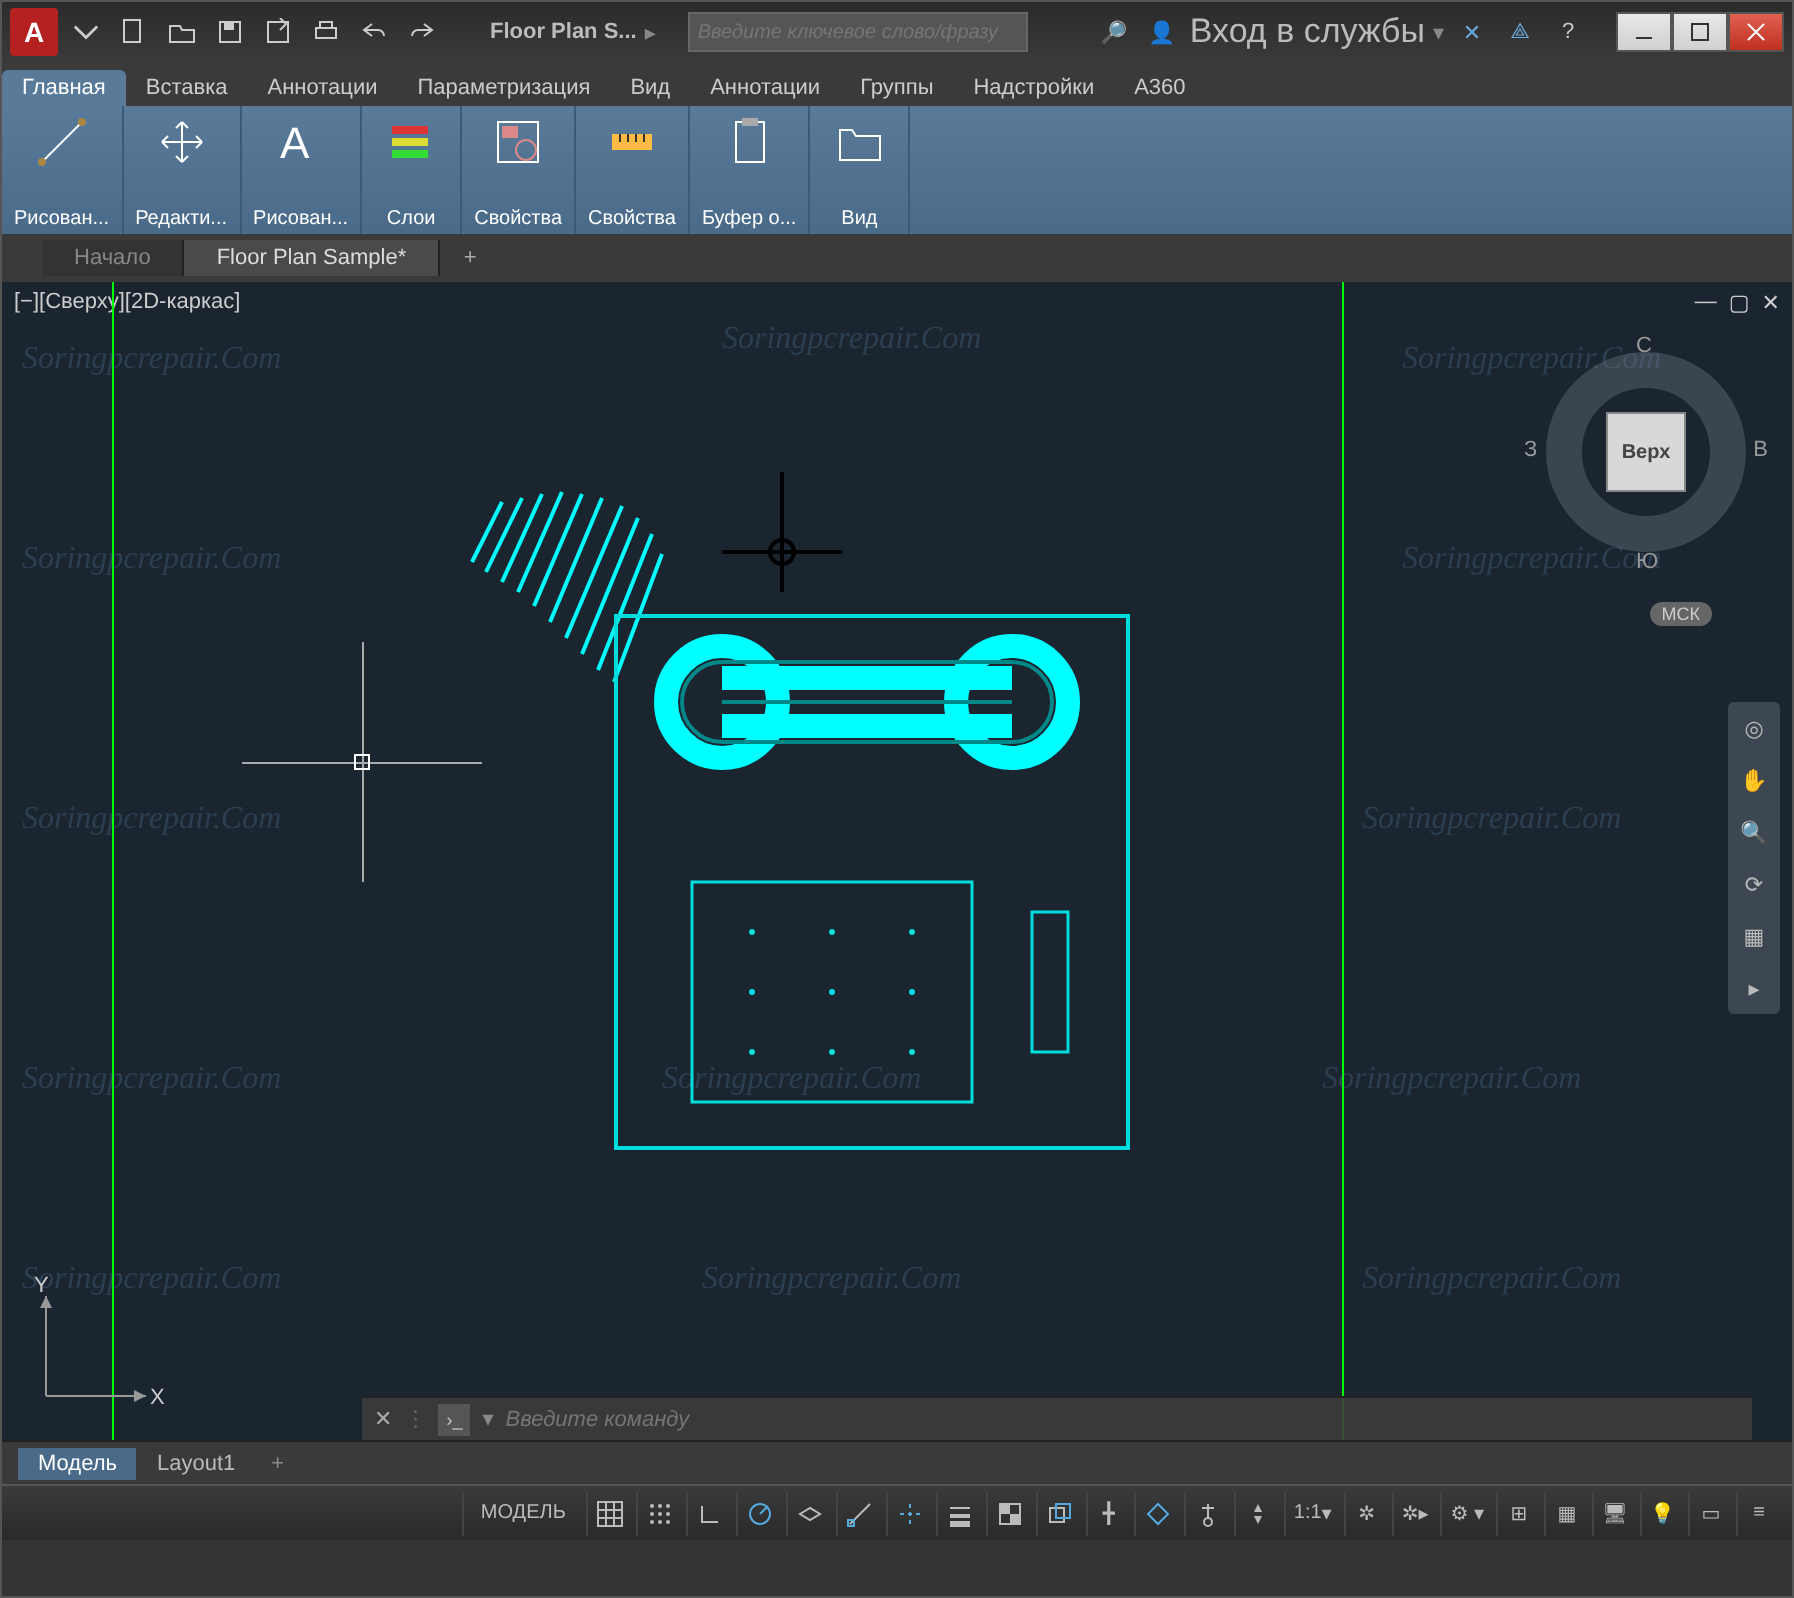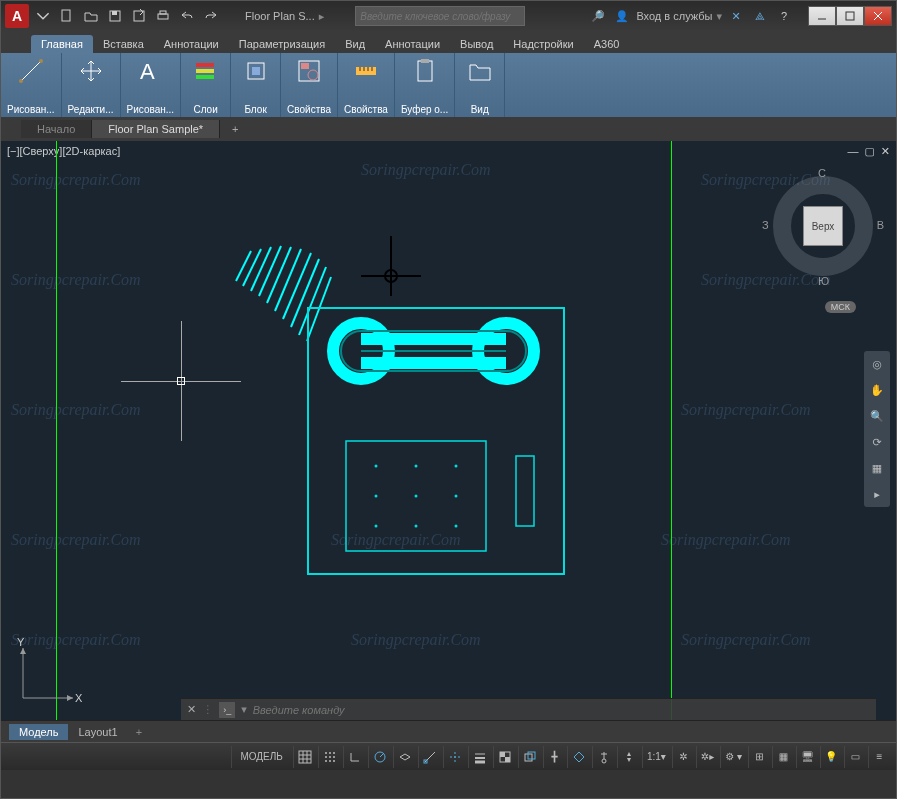--- a/index.html
+++ b/index.html
@@ -2,28 +2,28 @@
 <html><head>
 <meta charset="utf-8">
 <style>
 * { margin:0; padding:0; box-sizing:border-box; font-family:"Segoe UI",Tahoma,sans-serif; }
 body { width:897px; height:799px; background:#333; overflow:hidden; font-size:11px; color:#ccc; position:relative; }
 .window-frame { width:897px; height:799px; border:1px solid #555; position:relative; background:#333; }
 .titlebar { height:30px; background:linear-gradient(#2b2b2b,#3a3a3a); display:flex; align-items:center; padding:0 4px; gap:4px; }
 .app-logo { width:24px; height:24px; background:#b52020; display:flex; align-items:center; justify-content:center; color:#fff; font-weight:bold; font-size:14px; border-radius:2px; }
 .qat-btn { width:20px; height:20px; display:flex; align-items:center; justify-content:center; color:#ccc; cursor:pointer; }
 .qat-btn svg { width:14px; height:14px; fill:#ccc; }
-.title-text { margin-left:20px; font-size:11px; color:#bbb; }
-.search-box { margin-left:27px; width:170px; height:20px; background:#555; border:1px solid #666; color:#888; padding:0 4px; font-size:10px; font-style:italic; }
+.title-text { margin-left:20px; font-size:11px; color:#bbb;font-weight:bold; }
+.search-box { margin-left:12px; width:170px; height:20px; background:#555; border:1px solid #666; color:#888; padding:0 4px; font-size:10px; font-style:italic; }
 .title-right { margin-left:auto; display:flex; align-items:center; gap:4px; }
 .win-btns { display:flex; margin-left:10px; }
 .win-btn { width:28px; height:20px; border:1px solid #555; display:flex; align-items:center; justify-content:center; background:linear-gradient(#e8e8e8,#d0d0d0); }
 .win-close { background:linear-gradient(#e06050,#c03020); }
 .win-btn svg { width:10px; height:10px; }
-.ribbon-tabs { height:22px; background:#3a3a3a; display:flex; align-items:end; padding-left:30px; }
+.ribbon-tabs { height:22px; background:#3a3a3a; display:flex; align-items:end; }
 .rtab { padding:3px 10px; font-size:11px; color:#ccc; cursor:pointer; }
 .rtab.active { background:#5a7a9a; color:#fff; border-radius:3px 3px 0 0; }
 .ribbon-panel { height:64px; background:linear-gradient(#5a7a9a,#4a6a8a); display:flex; }
 .rgroup { display:flex; flex-direction:column; align-items:center; justify-content:space-between; padding:2px 6px; border-right:1px solid #3a5a7a; min-width:50px; }
 .rgroup .icon { width:32px; height:32px; display:flex; align-items:center; justify-content:center; }
 .rgroup .lbl { font-size:10px; color:#fff; white-space:nowrap; overflow:hidden; text-overflow:ellipsis; max-width:56px; }
 .doc-tabs { height:24px; background:#3a3a3a; display:flex; align-items:center; padding-left:20px; }
 .dtab { padding:3px 16px; font-size:11px; color:#888; border-right:1px solid #222; background:#333; }
 .dtab.active { background:#4a4a4a; color:#ddd; }
 .dtab-add { width:22px; height:22px; display:flex; align-items:center; justify-content:center; color:#aaa; margin-left:4px; cursor:pointer; }
@@ -31,21 +31,21 @@
 .vp-label { position:absolute; top:4px; left:6px; font-size:11px; color:#ccc; }
 .vp-ctrl { position:absolute; top:4px; right:6px; display:flex; gap:6px; color:#ccc; }
 .green-line { position:absolute; top:0; bottom:0; width:1px; background:#0f0; }
 .drawing { position:absolute; left:305px; top:165px; }
 .cursor-cross { position:absolute; left:180px; top:240px; }
 .cursor-cross .hline { position:absolute; width:120px; height:1px; background:#aaa; top:0; left:-60px; }
 .cursor-cross .vline { position:absolute; height:120px; width:1px; background:#aaa; left:0; top:-60px; }
 .cursor-cross .box { position:absolute; width:8px; height:8px; border:1px solid #fff; left:-4px; top:-4px; }
 .viewcube { position:absolute; right:18px; top:30px; width:110px; height:110px; }
 .vc-ring { position:absolute; width:100px; height:100px; border:18px solid rgba(120,130,140,0.35); border-radius:50%; left:5px; top:5px; }
-.vc-face { position:absolute; width:40px; height:40px; background:#d8d8d8; border:1px solid #888; left:35px; top:35px; display:flex; align-items:center; justify-content:center; color:#444; font-size:10px; font-weight:normal; }
+.vc-face { position:absolute; width:40px; height:40px; background:#d8d8d8; border:1px solid #888; left:35px; top:35px; display:flex; align-items:center; justify-content:center; color:#444; font-size:10px; font-weight:bold; }
 .vc-dir { position:absolute; color:#999; font-size:11px; }
 .mck-badge { position:absolute; right:40px; top:160px; padding:1px 6px; background:#666; border-radius:8px; font-size:9px; color:#ccc; }
 .nav-bar { position:absolute; right:6px; top:210px; width:26px; background:rgba(90,100,110,0.55); border-radius:3px; padding:4px 0; display:flex; flex-direction:column; align-items:center; gap:8px; }
 .nav-bar div { width:18px; height:18px; color:#bbb; display:flex; align-items:center; justify-content:center; }
 .ucs { position:absolute; left:12px; bottom:12px; color:#aaa; }
 .watermark { position:absolute; color:rgba(100,140,180,0.25); font-size:16px; font-style:italic; font-family:cursive; }
 .cmdline { position:absolute; bottom:0; left:180px; right:20px; height:22px; background:rgba(60,60,60,0.9); display:flex; align-items:center; padding:0 6px; gap:6px; border-top:1px solid #222; }
 .cmdline .prompt { width:16px; height:16px; background:#555; display:flex; align-items:center; justify-content:center; font-size:9px; }
 .cmdline input { flex:1; background:transparent; border:none; color:#888; font-style:italic; font-size:11px; }
 .layout-tabs { height:22px; background:#3a3a3a; display:flex; align-items:center; padding-left:8px; border-top:1px solid #222; }
@@ -106,21 +106,21 @@
         <svg viewBox="0 0 14 14">
           <path d="M8 3l4 3-4 3M12 6H5a3 3 0 00-3 3" fill="none" stroke="#ccc"></path>
         </svg>
       </div>
     <span class="title-text">Floor Plan S...</span>
     <span style="color:#888;">▸</span>
     <input class="search-box" placeholder="Введите ключевое слово/фразу" style="">
     <div class="title-right">
       <div class="qat-btn">🔎</div>
       <div class="qat-btn">👤</div>
-      <span style="color:#bbb;font-size:11px;">Вход в службы</span>
+      <span style="color:#bbb;font-size:17px;">Вход в службы</span>
       <span style="color:#888;">▾</span>
       <div class="qat-btn" style="color:#6ad;">✕</div>
       <div class="qat-btn" style="color:#6ad;">⟁</div>
       <div class="qat-btn">?</div>
       <div class="win-btns">
         <div class="win-btn">
             <svg viewBox="0 0 10 10">
               <line x1="1" y1="8" x2="9" y2="8" stroke="#333"></line>
             </svg>
           </div>
@@ -138,21 +138,21 @@
     </div>
   </div>
 
   <div class="ribbon-tabs">
     <div class="rtab active">Главная</div>
     <div class="rtab">Вставка</div>
     <div class="rtab">Аннотации</div>
     <div class="rtab">Параметризация</div>
     <div class="rtab">Вид</div>
     <div class="rtab">Аннотации</div>
-    <div class="rtab">Вывод</div>
+    <div class="rtab">Группы</div>
     <div class="rtab">Надстройки</div>
     <div class="rtab">A360</div>
   </div>
 
   <div class="ribbon-panel">
     <div class="rgroup">
         <div class="icon">
           <svg width="28" height="28">
             <line x1="4" y1="24" x2="24" y2="4" stroke="#fff"></line>
             <circle cx="4" cy="24" r="2" fill="#a84"></circle>
@@ -179,29 +179,20 @@
       </div>
     <div class="rgroup">
         <div class="icon">
           <svg width="28" height="28">
             <rect x="4" y="6" width="18" height="4" fill="#d33"></rect>
             <rect x="4" y="12" width="18" height="4" fill="#dd3"></rect>
             <rect x="4" y="18" width="18" height="4" fill="#3d3"></rect>
           </svg>
         </div>
         <div class="lbl">Слои</div>
-      </div>
-    <div class="rgroup">
-        <div class="icon">
-          <svg width="28" height="28">
-            <rect x="6" y="6" width="16" height="16" fill="none" stroke="#fff"></rect>
-            <rect x="10" y="10" width="8" height="8" fill="#8ad"></rect>
-          </svg>
-        </div>
-        <div class="lbl">Блок</div>
       </div>
     <div class="rgroup">
         <div class="icon">
           <svg width="28" height="28">
             <rect x="4" y="4" width="20" height="20" fill="none" stroke="#fff"></rect>
             <rect x="6" y="6" width="8" height="6" fill="#d88"></rect>
             <circle cx="18" cy="18" r="5" fill="none" stroke="#d88"></circle>
           </svg>
         </div>
         <div class="lbl">Свойства</div>

